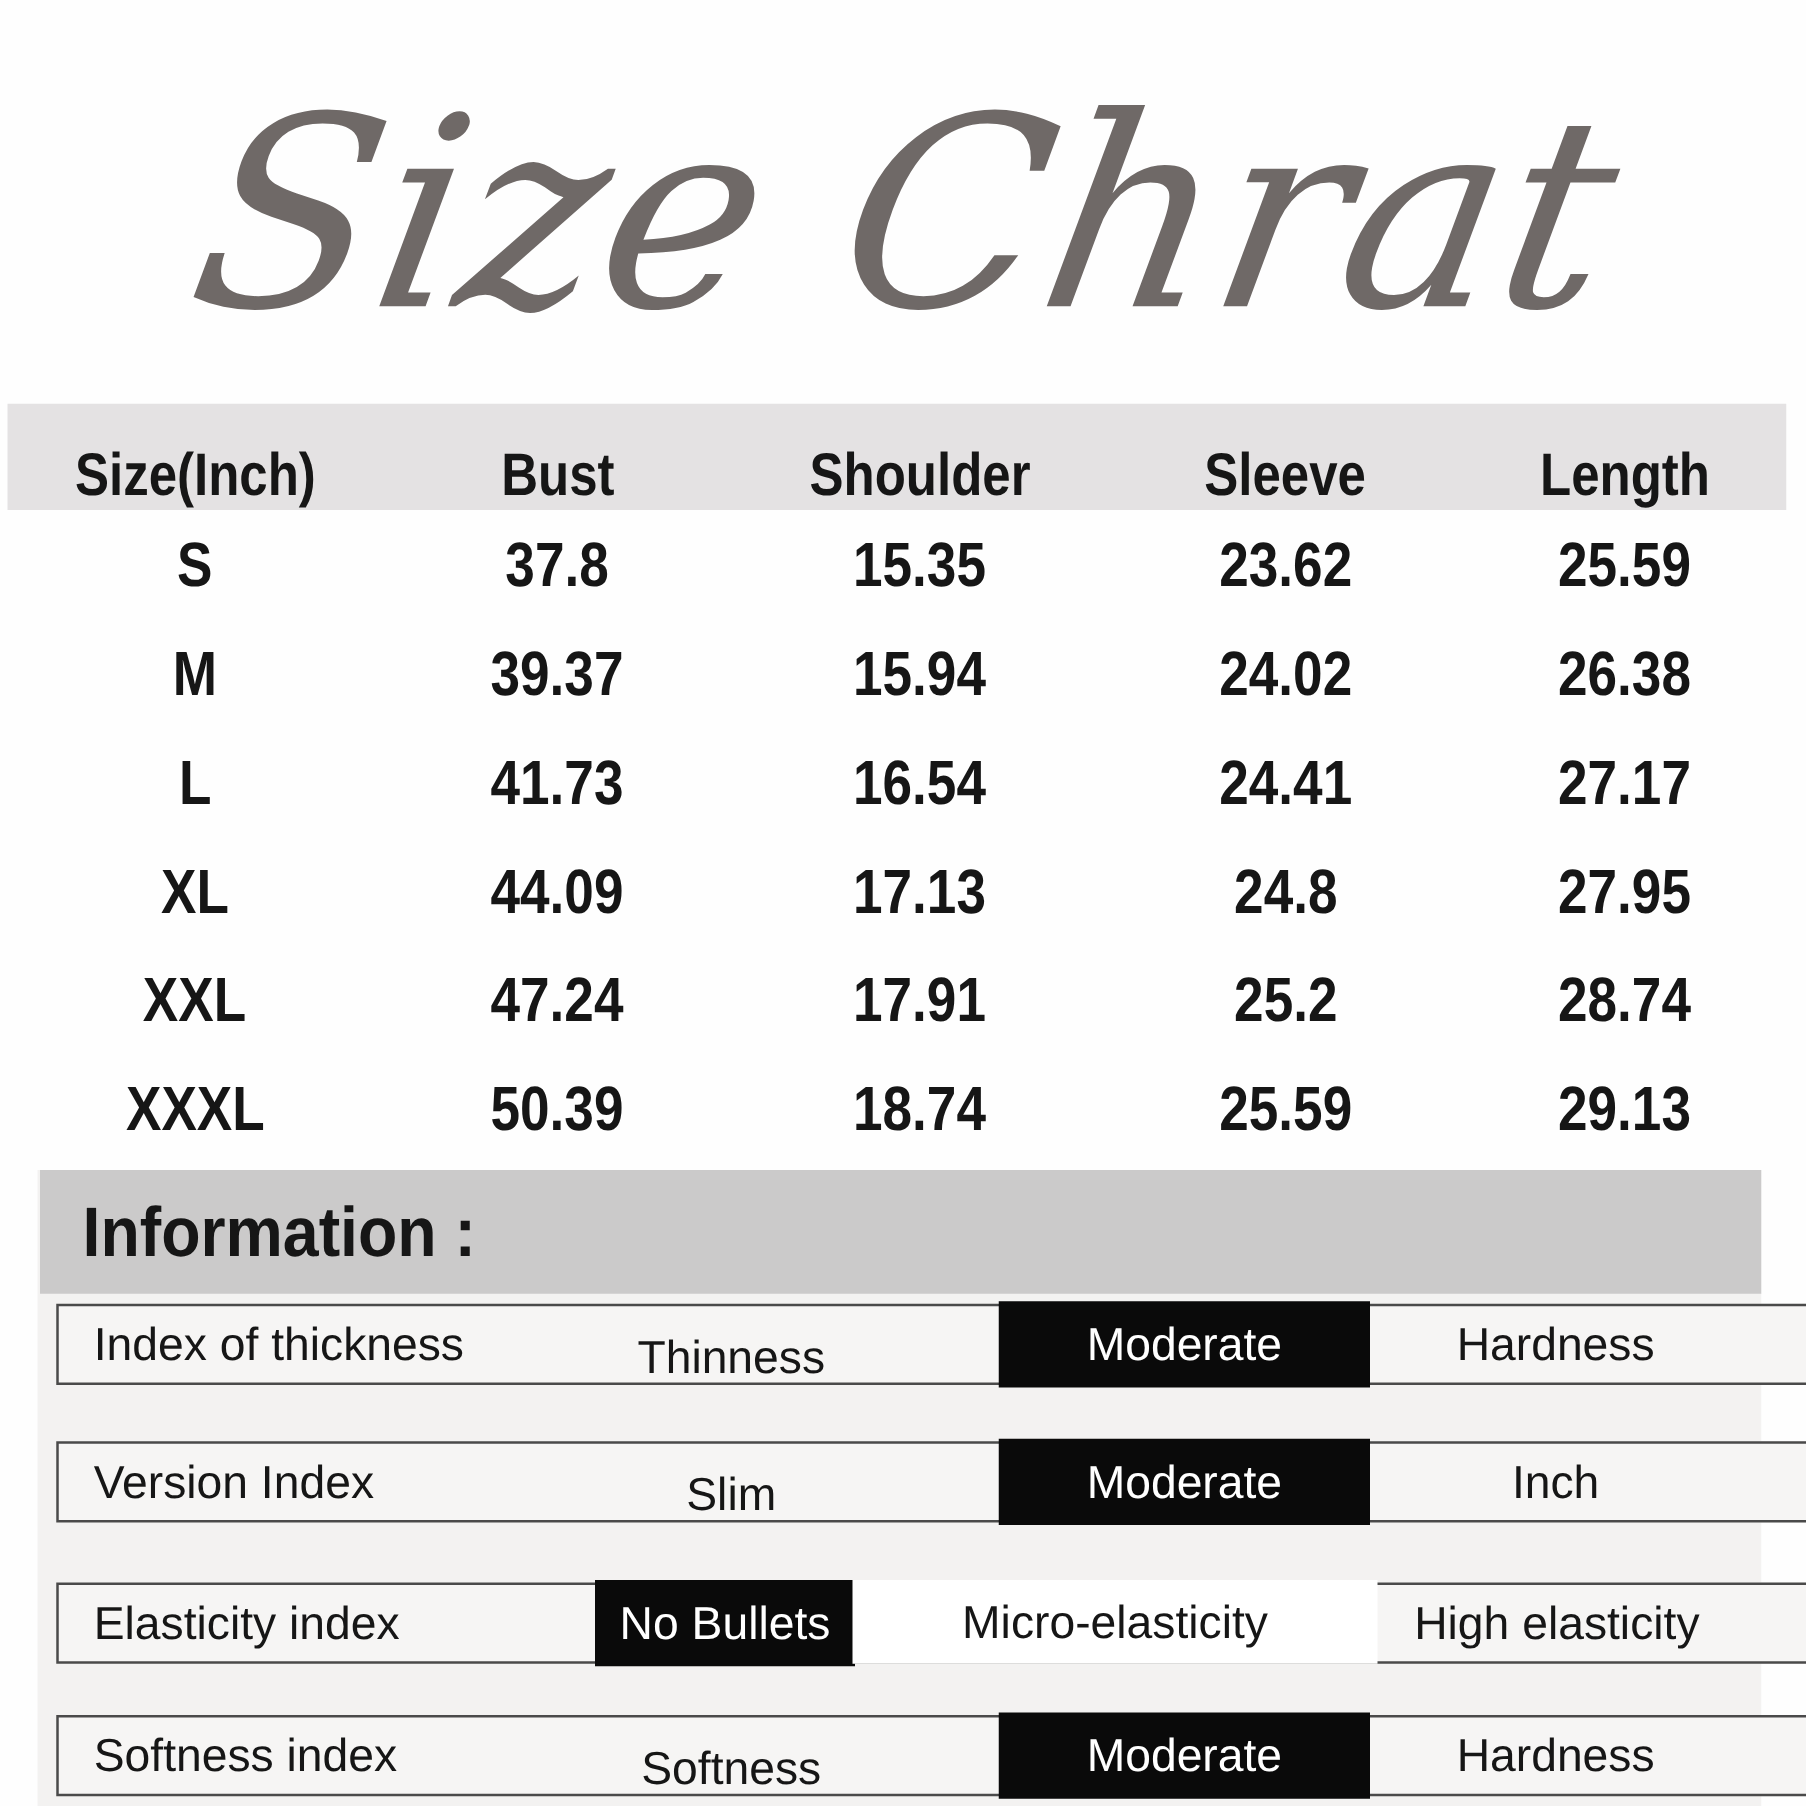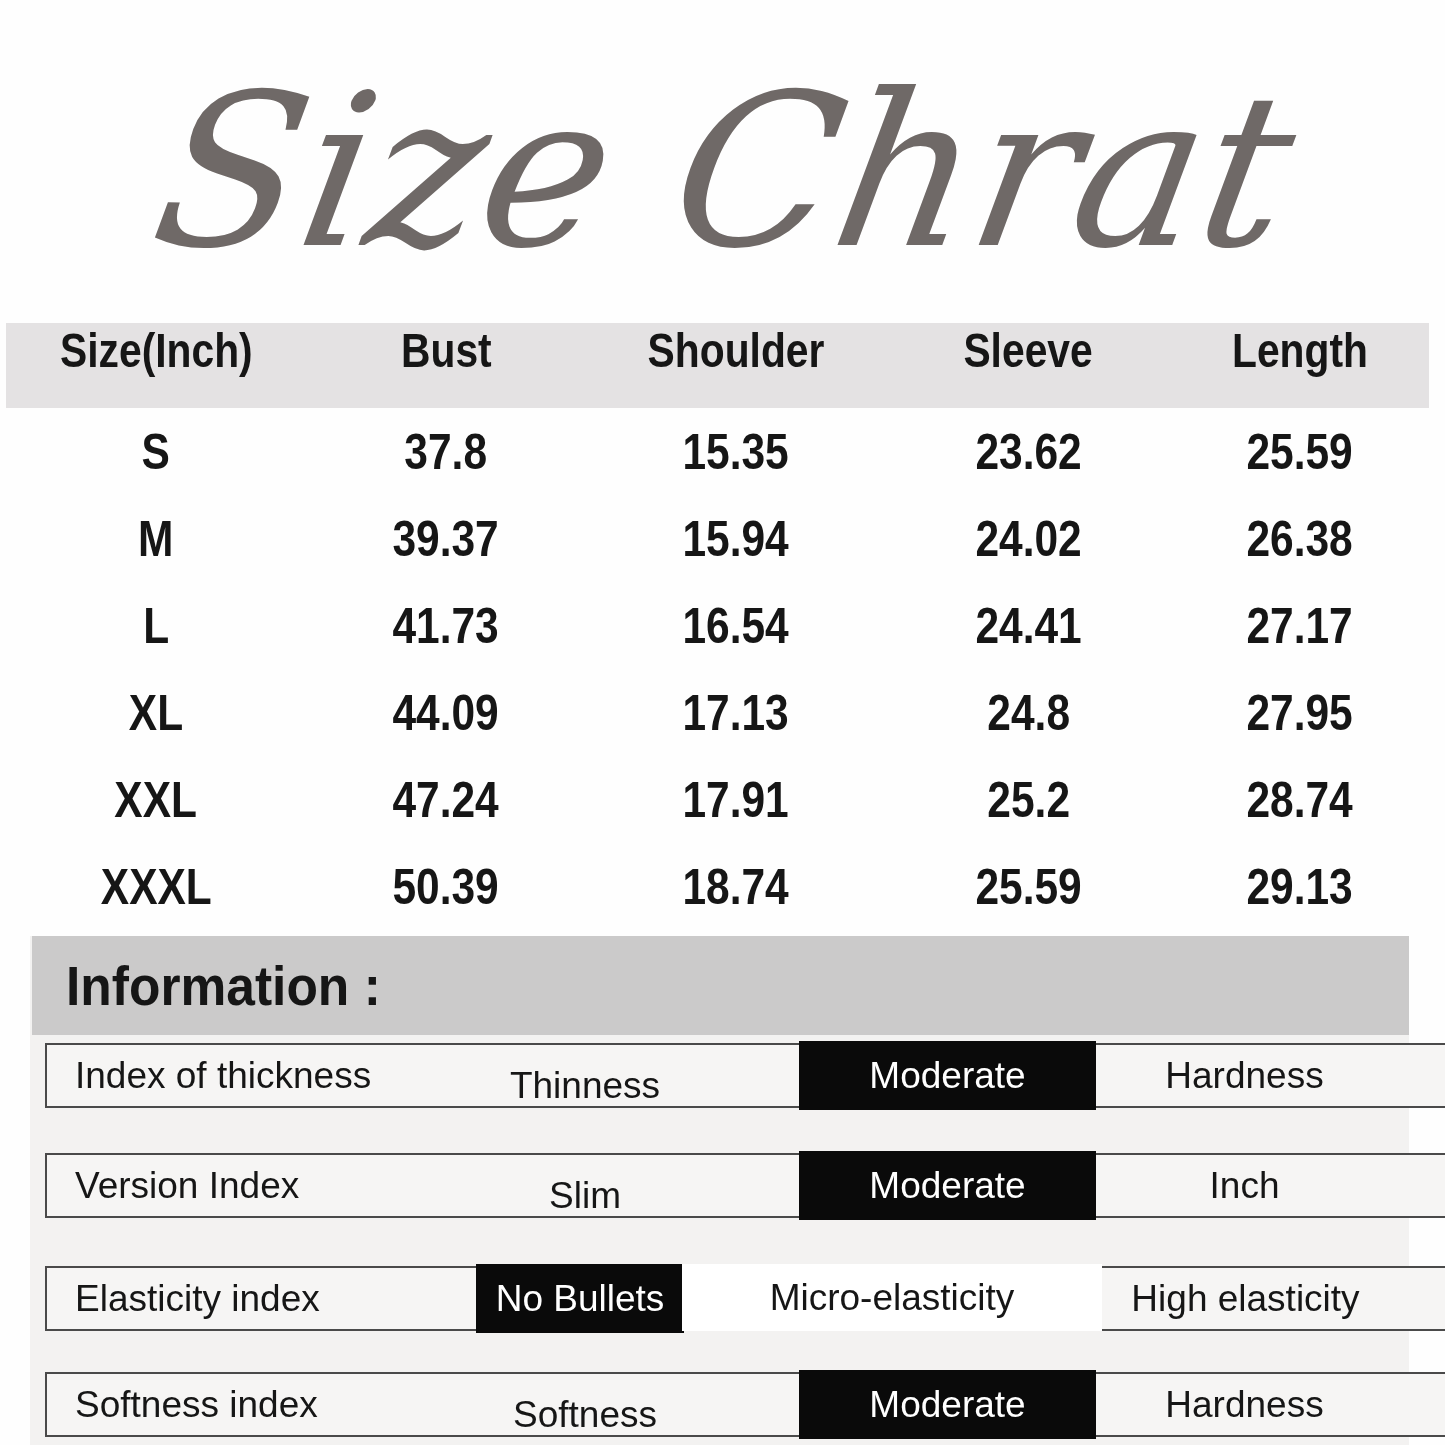--- a/index.html
+++ b/index.html
@@ -28,21 +28,21 @@
 
   
   .cond{display:inline-block;transform:scaleX(.85);white-space:nowrap;}
 
   
   .thead{
     position:absolute;left:6px;top:323px;width:1423px;height:85px;
     background:var(--table-header-band);
     display:grid;grid-template-columns:300px 280px 300px 285px 258px;
   }
-  .hcell{display:flex;align-items:flex-start;justify-content:center;
+  .hcell{display:flex;align-items:flex-end;justify-content:center;
     font-weight:bold;font-size:48px;}
   .trows{position:absolute;left:6px;top:408px;width:1423px;}
   .trow{display:grid;grid-template-columns:300px 280px 300px 285px 258px;height:87px;}
   .tcell{display:flex;align-items:center;justify-content:center;
     font-weight:bold;font-size:50px;}
 
   
   .info-bg{position:absolute;left:30px;top:936px;width:1379px;height:509px;
     background:var(--information-background);}
   .info-band{position:absolute;left:32px;top:936px;width:1377px;height:99px;

